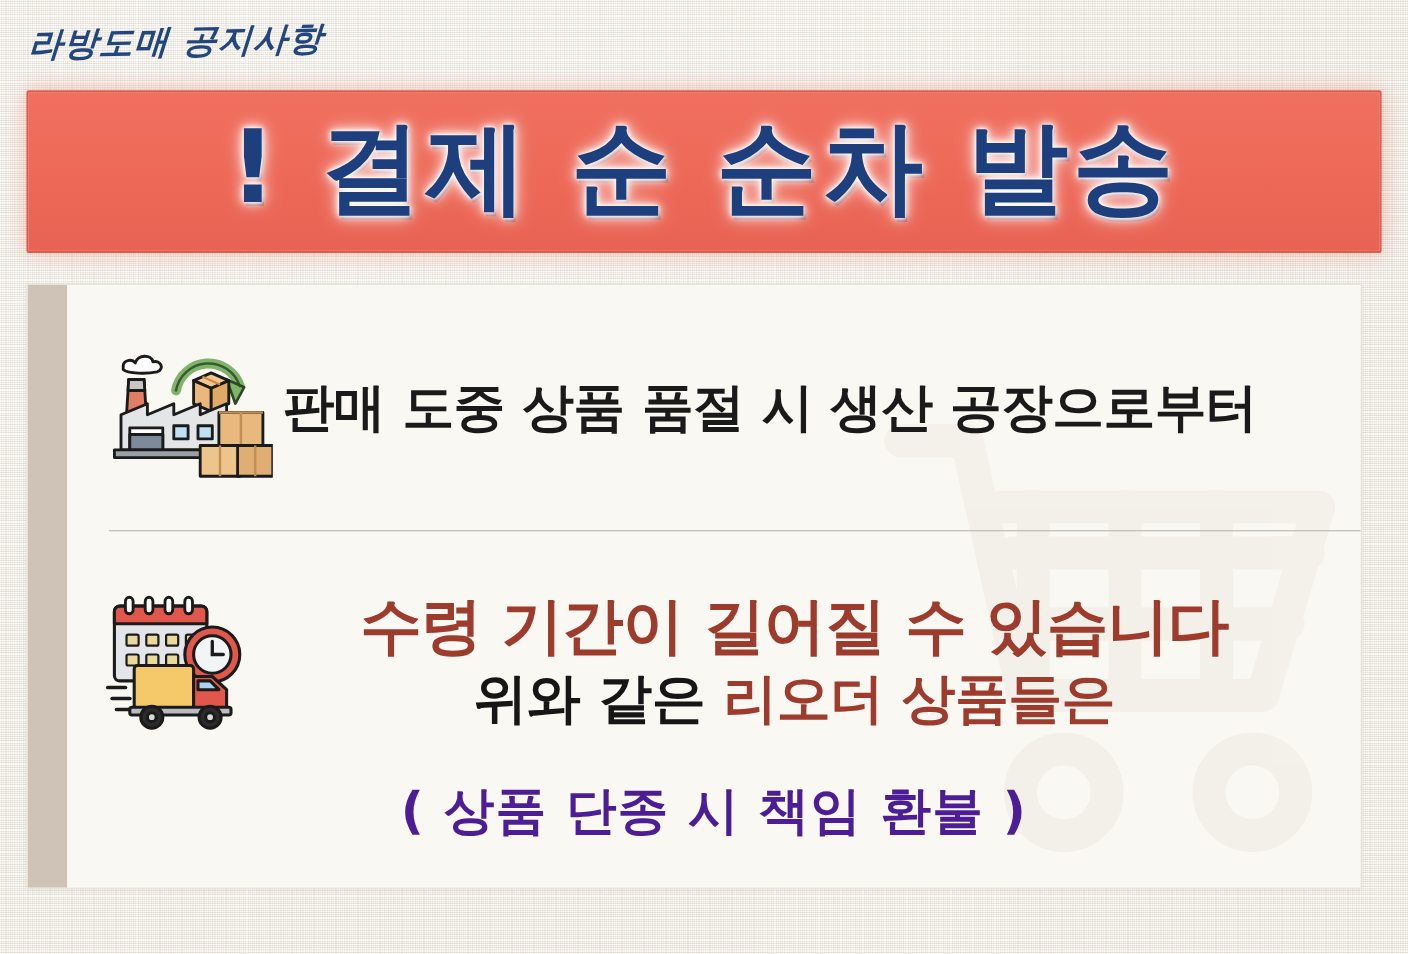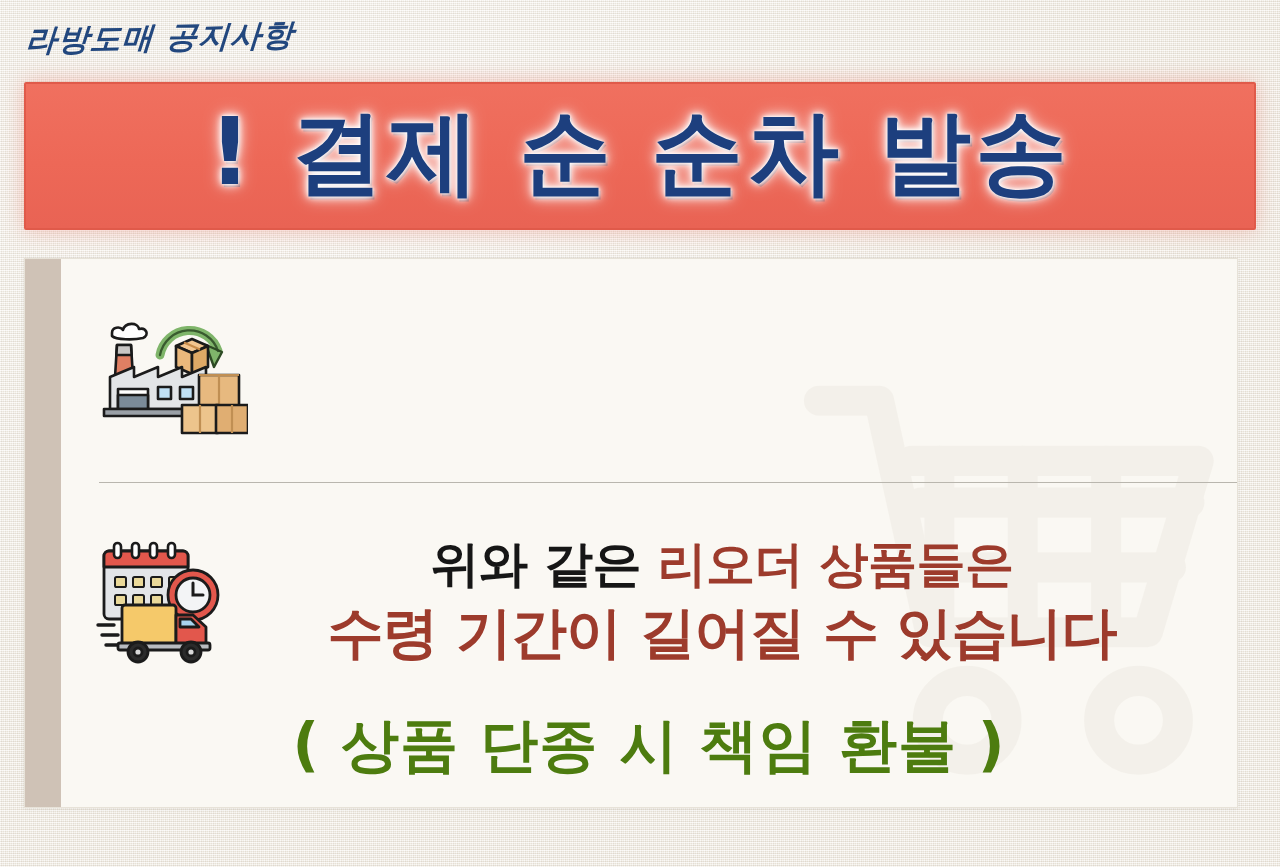--- a/index.html
+++ b/index.html
@@ -193,23 +193,23 @@
 
   
   #footnote {
     position: absolute;
     left: 0;
     right: 0;
     top: 448px;
     text-align: center;
     z-index: 2;
     font-family: "DejaVu Sans", sans-serif;
-    font-size: 58px;
+    font-size: 46px;
     font-weight: 700;
-    color: #4d7c0f;
+    color: #4c1d95;
     letter-spacing: 1px;
     white-space: nowrap;
   }
 </style>
 </head>
 <body>
 
 <div id="page-bg"></div>
 
 <div id="kicker">라방도매 공지사항</div>
@@ -269,20 +269,21 @@
             <path d="M101 70 H141 M121 70 V102" stroke="#c08f53" stroke-width="2.2"></path>
             <rect x="84" y="100" width="36" height="28" fill="#edc48c"></rect>
             <path d="M102 100 V128" stroke="#c08f53" stroke-width="2.2"></path>
             <rect x="118" y="100" width="32" height="28" fill="#e0ae72"></rect>
             <path d="M134 100 V128" stroke="#c08f53" stroke-width="2.2"></path>
           </g>
         </svg>
       </div>
 
       <div class="text-cell">
+        <div class="line blk-line">판매 도중 상품 품절 시 생산 공장으로부터</div>
       </div>
     </div>
 
     <div id="divider"></div>
 
     <div class="row" id="row-two">
 
       <div class="icon-cell">
         <svg width="150" height="136" viewBox="0 0 150 136">
 
@@ -327,21 +328,21 @@
           <g stroke="#1b1b1b" stroke-width="2.8">
             <circle cx="46" cy="119" r="10" fill="#2b2b2b"></circle>
             <circle cx="46" cy="119" r="4" fill="#d8d8d8"></circle>
             <circle cx="99" cy="119" r="10" fill="#2b2b2b"></circle>
             <circle cx="99" cy="119" r="4" fill="#d8d8d8"></circle>
           </g>
         </svg>
       </div>
 
       <div class="text-cell">
+        <div class="line red-line">수령 기간이 길어질 수 있습니다</div>
         <div class="line mix-line"><span class="seg-black">위와 같은 </span><span class="seg-red">리오더 상품들은</span></div>
-        <div class="line red-line">수령 기간이 길어질 수 있습니다</div>
       </div>
     </div>
 
     <div id="footnote">( 상품 단종 시 책임 환불 )</div>
 
   </div>
 </div>
 
 </body></html>

